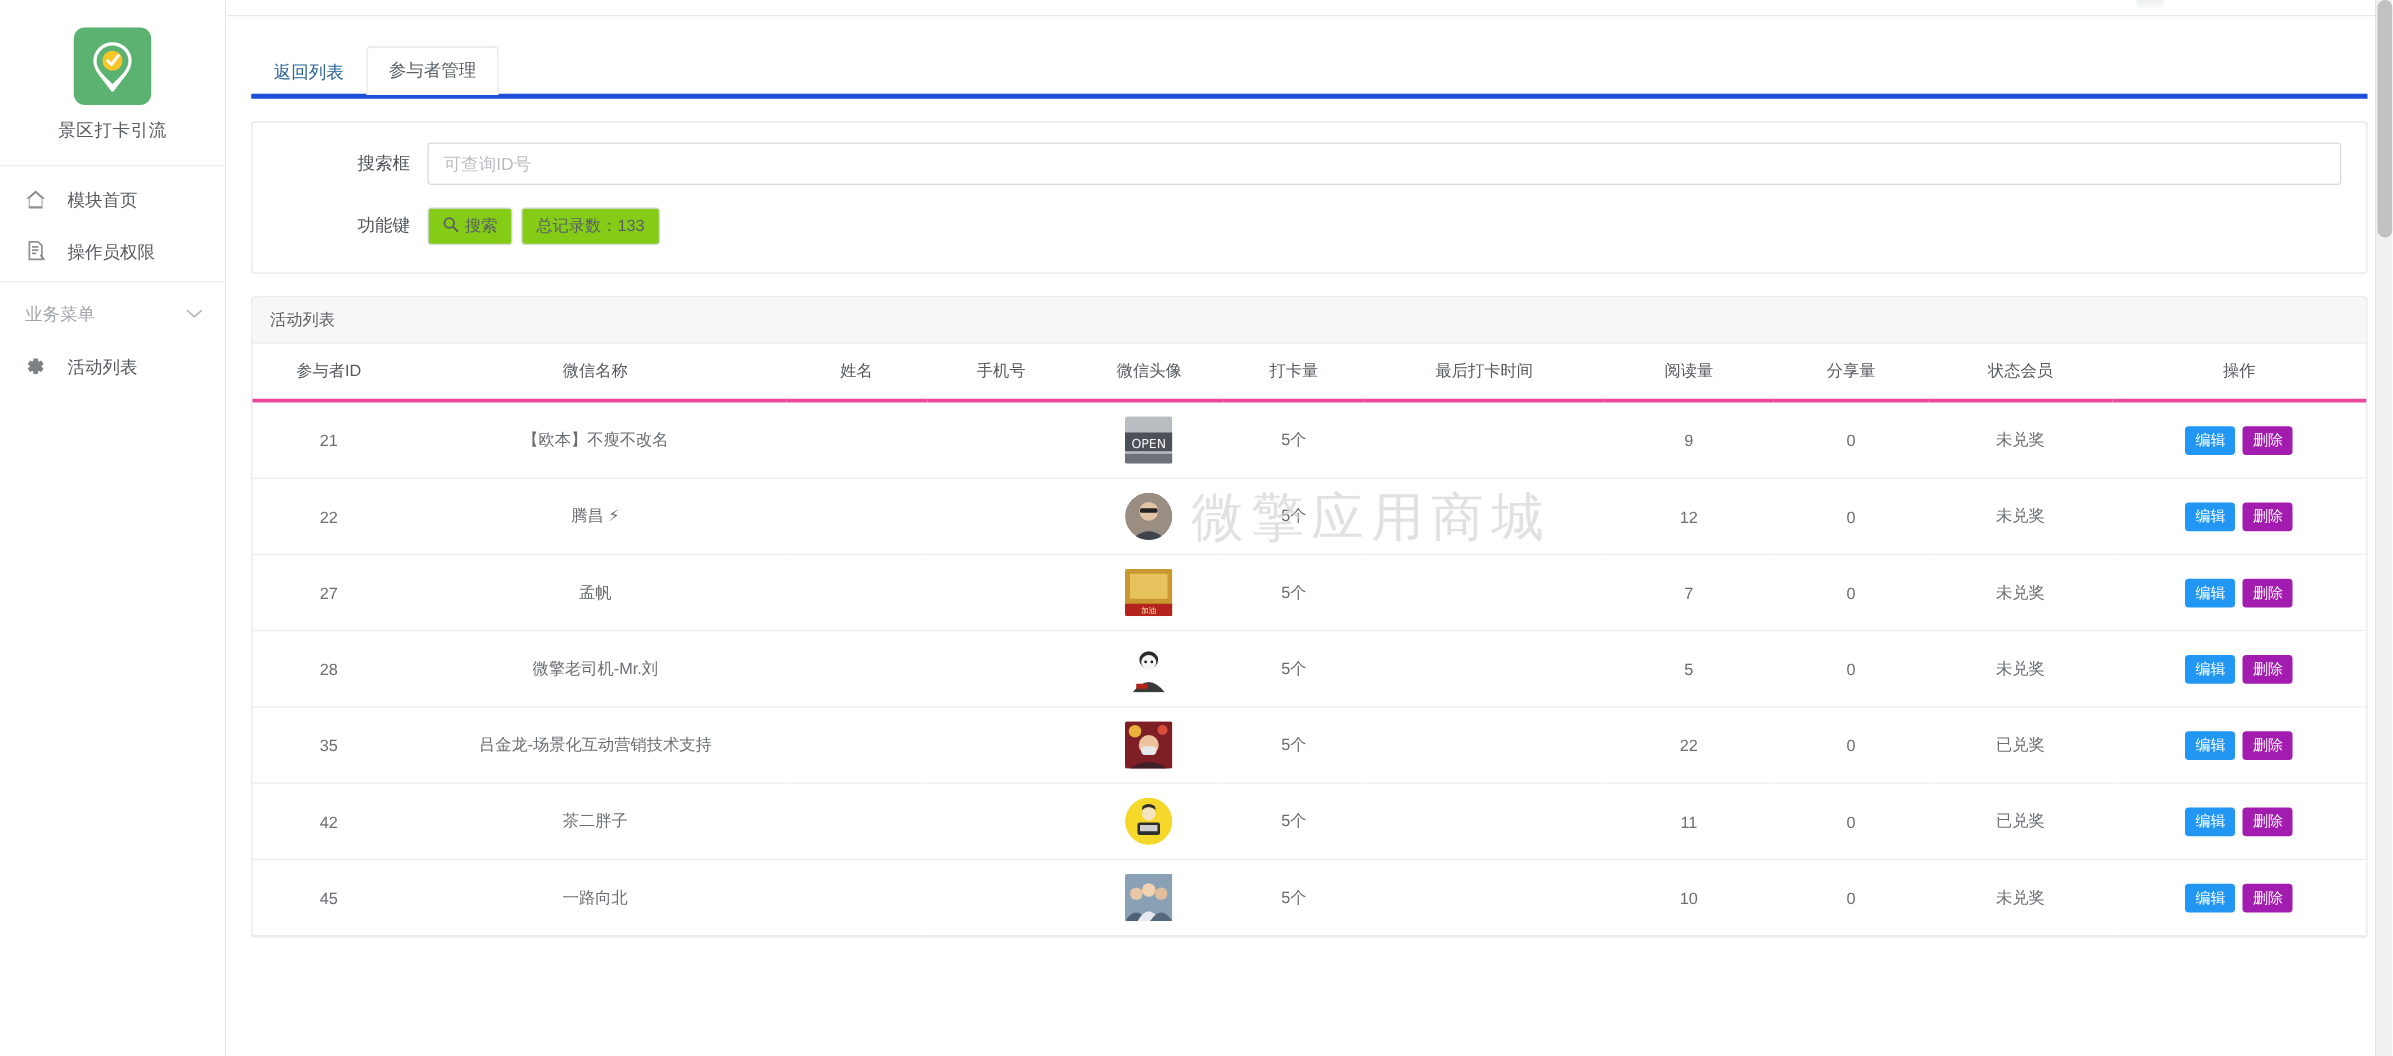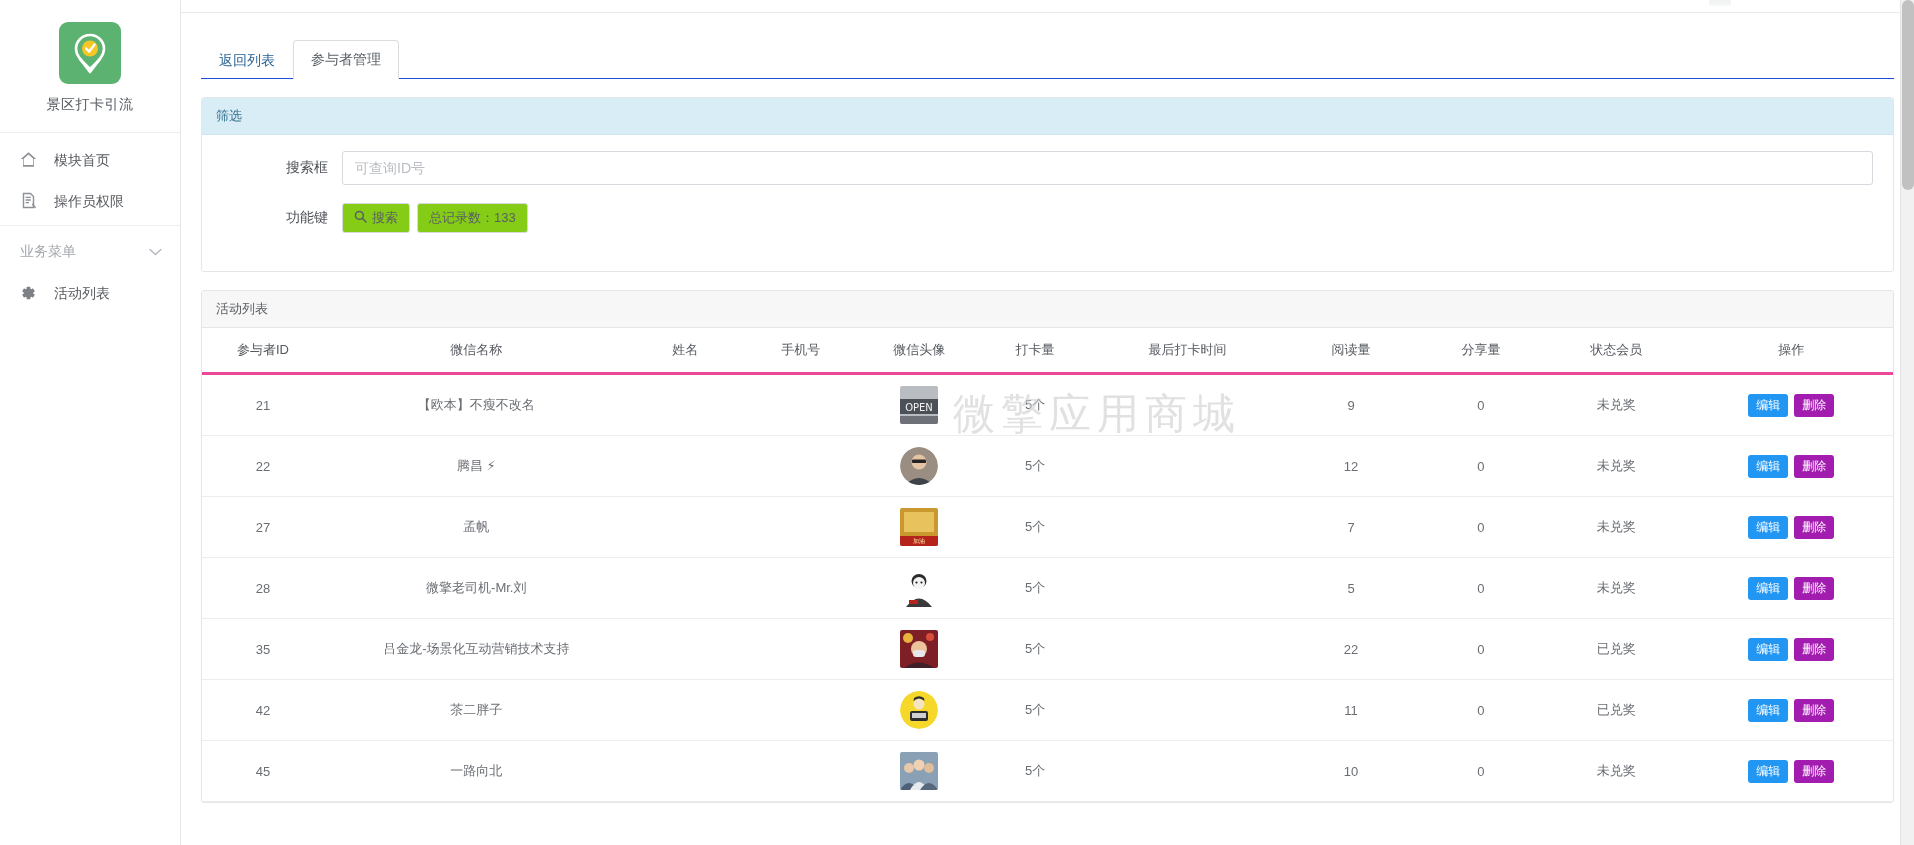--- a/index.html
+++ b/index.html
@@ -106,21 +106,21 @@
   }
   .content { padding: 0 20px 0 20px; }
 
   
   .tabs {
     display: flex;
     align-items: flex-end;
     height: 48px;
     margin-top: 18px;
     padding-left: 0px;
-    border-bottom: 1px solid #1d4ed8;
+    border-bottom: 4px solid #1d4ed8;
   }
   .tab {
     padding: 8px 17px 9px 17px;
     font-size: 14px;
     color: #2a6496;
     cursor: pointer;
     border: 1px solid transparent;
     border-bottom: none;
     border-radius: 4px 4px 0 0;
     margin-bottom: -1px;
@@ -158,21 +158,21 @@
     border-bottom: 1px solid #e6e6e6;
     border-radius: 3px 3px 0 0;
   }
   .panel-body { padding: 16px 0 22px 0; }
 
   .form-row {
     display: flex;
     align-items: center;
     margin-bottom: 18px;
   }
-  .form-row:last-child { margin-bottom: 16px; justify-content: flex-end; }
+  .form-row:last-child { margin-bottom: 0; justify-content: flex-end; }
   .form-label {
     width: 140px;
     min-width: 140px;
     text-align: right;
     padding-right: 14px;
     font-size: 14px;
     color: #4f5358;
   }
   .form-control {
     flex: 1;
@@ -370,21 +370,20 @@
     </div>
 
     <div class="content">
 
       <div class="tabs">
         <div class="tab">返回列表</div>
         <div class="tab active">参与者管理</div>
       </div>
 
       <div class="panel">
-        <div class="panel-head-blue">筛选</div>
         <div class="panel-body">
 
           <div class="form-row">
             <div class="form-label">搜索框</div>
             <div class="form-control">
               <input class="text-input" type="text" placeholder="可查询ID号" style="">
             </div>
           </div>
 
           <div class="form-row">

